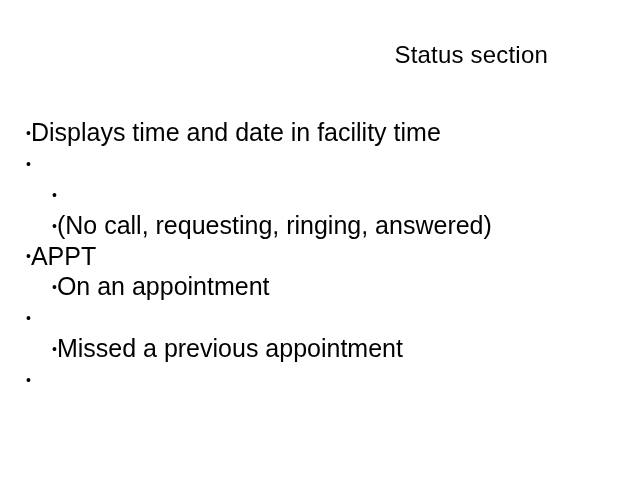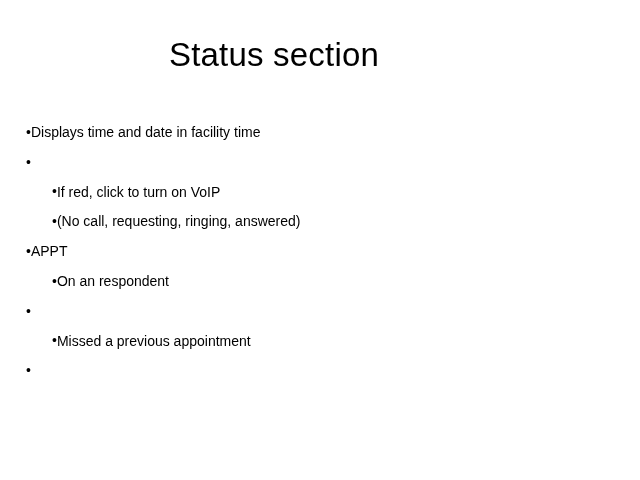--- a/index.html
+++ b/index.html
@@ -18,34 +18,34 @@
     position: relative;
     width: 640px;
     height: 480px;
     box-sizing: border-box;
   }
   .slide-title {
     position: absolute;
     top: 38px;
     left: 0;
     width: 548px;
-    text-align: center;
-    font-size: 33px;
+    text-align: right;
+    font-size: 24px;
     font-weight: normal;
     line-height: 34px;
     letter-spacing: 0.2px;
   }
   .body-block {
     position: absolute;
     top: 118px;
     left: 26px;
     width: 590px;
   }
   .bullet {
-    font-size: 14px;
+    font-size: 25px;
     line-height: 29px;
     white-space: nowrap;
   }
   .bullet.level-1 {
     padding-left: 0px;
   }
   .bullet.level-2 {
     padding-left: 26px;
   }
   .bullet .marker {
@@ -73,34 +73,34 @@
 
     <div class="bullet level-1">
       <span class="marker"></span><span class="txt">Displays time and date in facility time</span>
     </div>
 
     <div class="bullet level-1">
       <span class="marker"></span>
     </div>
 
     <div class="bullet level-2">
-      <span class="marker"></span><span class="txt">If red, click to turn on VoIP</span>
+      <span class="marker"></span>
     </div>
 
 
     <div class="bullet level-2">
       <span class="marker"></span><span class="txt">(No call, requesting, ringing, answered)</span>
     </div>
 
     <div class="bullet level-1">
       <span class="marker"></span><span class="txt">APPT</span>
     </div>
 
     <div class="bullet level-2">
-      <span class="marker"></span><span class="txt">On an respondent</span>
+      <span class="marker"></span><span class="txt">On an appointment</span>
     </div>
 
     <div class="bullet level-1">
       <span class="marker"></span>
     </div>
 
     <div class="bullet level-2">
       <span class="marker"></span><span class="txt">Missed a previous appointment</span>
     </div>
 

